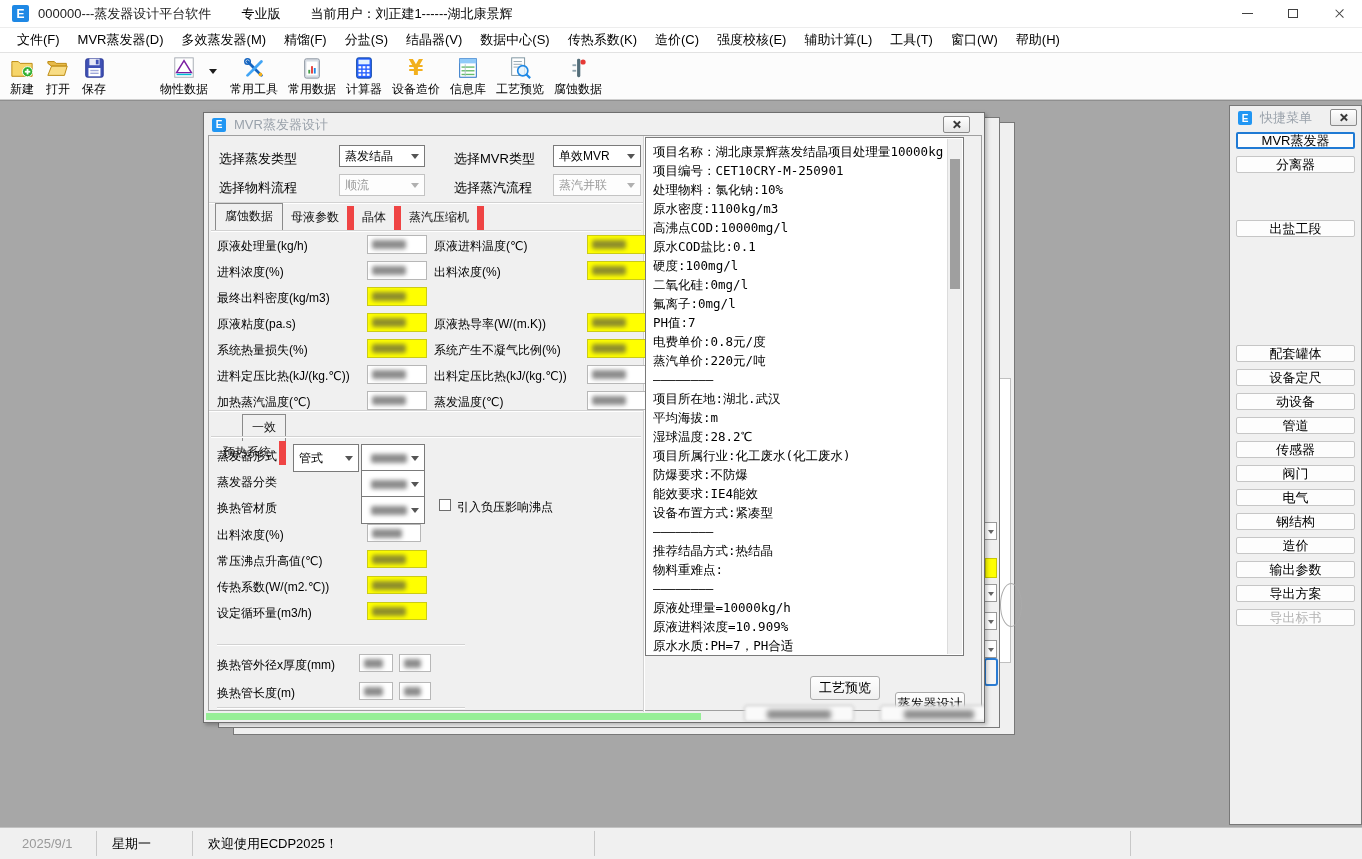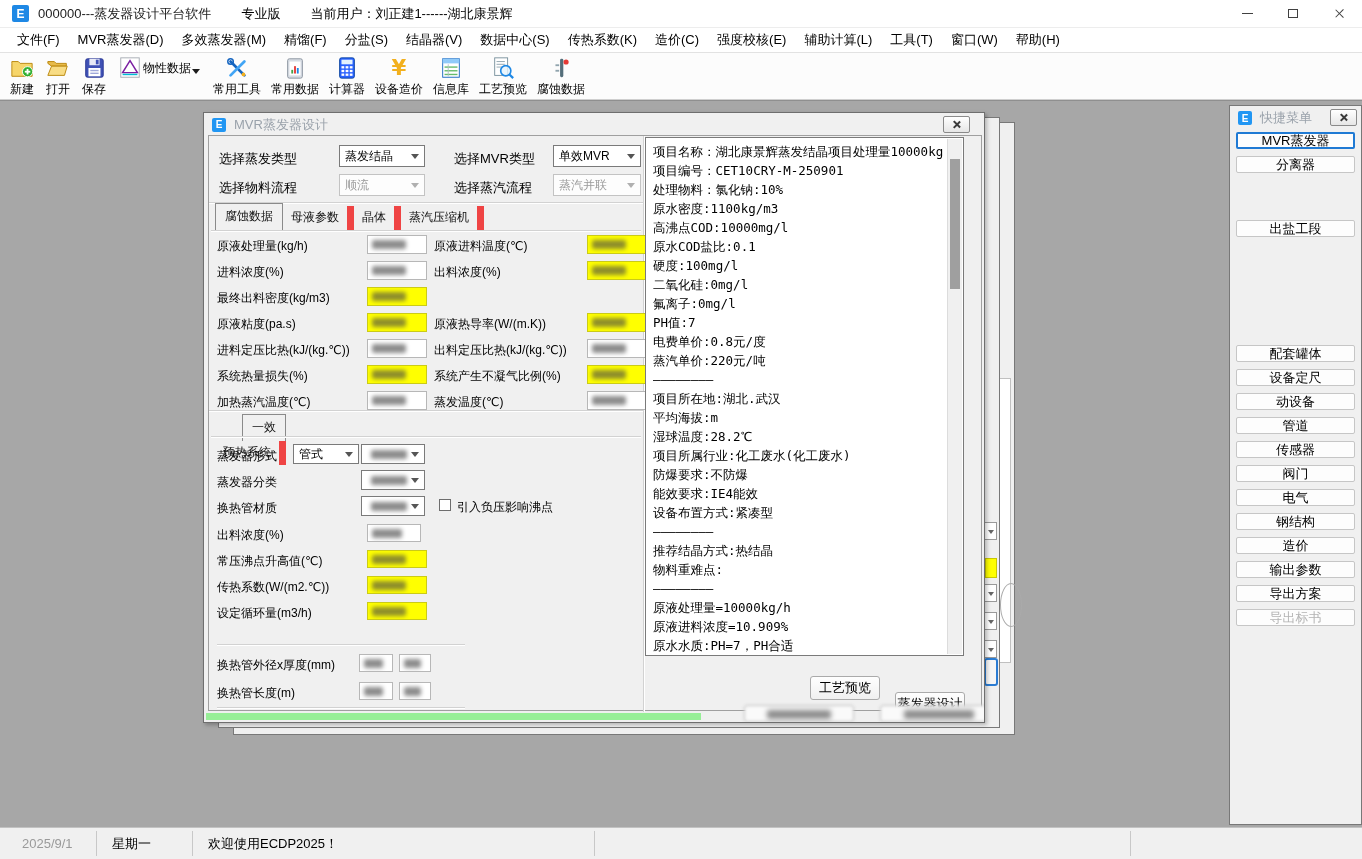--- a/index.html
+++ b/index.html
@@ -64,21 +64,21 @@
   .dlg-card{position:absolute;left:4px;top:22px;width:774px;height:576px;background:#f0f0f0;
             border:1px solid #9f9f9f;}
 
   .sel-label{position:absolute;font-size:13px;white-space:nowrap;}
   .combo{position:absolute;height:22px;background:#fff;border:1px solid #7a7a7a;font-size:12px;
          display:flex;align-items:center;padding-left:5px;}
   .combo .arr{margin-left:auto;margin-right:5px;width:0;height:0;border-left:4px solid transparent;
               border-right:4px solid transparent;border-top:5px solid #555;}
   .combo.disabled{color:#9b9b9b;border-color:#c3c3c3;background:#fdfdfd;}
   .combo.disabled .arr{border-top-color:#b0b0b0;}
-  .combo-sm{height:20px;}
+  .combo-sm{height:28px;}
   .hline{position:absolute;height:1px;background:#d2d2d2;box-shadow:0 1px 0 #ffffff;}
   .vline{position:absolute;width:1px;background:#d2d2d2;box-shadow:1px 0 0 #ffffff;}
 
   .tabstrip{position:absolute;display:flex;align-items:flex-end;height:22px;}
   .tab{font-size:12px;padding:3px 8px 4px;border-right:7px solid #ef4444;white-space:nowrap;color:#111;}
   .tab.active{background:#f0f0f0;border:1px solid #8a8a8a;border-bottom:none;padding:4px 9px 5px;}
 
   .prow-wrap{position:absolute;left:0;top:96px;width:434px;}
   .prow{position:relative;height:26px;}
   .plabel{position:absolute;font-size:12px;white-space:nowrap;top:6px;}
@@ -195,21 +195,21 @@
             <rect x="8" y="3" width="11" height="7" fill="#e8eaf6"></rect>
             <rect x="15" y="4" width="3" height="5" fill="#3f51b5"></rect>
             <rect x="7" y="13" width="13" height="9" fill="#fff"></rect>
             <rect x="9" y="15" width="9" height="1.5" fill="#9fa8da"></rect>
             <rect x="9" y="18" width="9" height="1.5" fill="#9fa8da"></rect>
           </svg>
       </span>
       <span class="tlabel">保存</span>
     </div>
     <div class="tool" style="flex-direction:row;align-items:flex-start;">
-      <span style="display:flex;flex-direction:row;align-items:center;">
+      <span style="display:flex;flex-direction:column;align-items:center;margin-left:43px;">
         <span class="ticon">
           <svg width="26" height="24" viewBox="0 0 26 26">
               <rect x="3" y="2" width="20" height="21" fill="#fff" stroke="#a5aab2"></rect>
               <path d="M13 5 L21 18 H5 Z" fill="none" stroke="#7b1fa2" stroke-width="1.6"></path>
               <line x1="5" y1="20" x2="21" y2="20" stroke="#00bcd4" stroke-width="1.6"></line>
             </svg>
         </span>
         <span class="tlabel">物性数据</span>
       </span>
       <span class="tool-arrow"></span>
@@ -394,36 +394,36 @@
             <span class="plabel pl1">原液粘度(pa.s)</span>
             <span class="pinput pi1 yellow">
               <i class="smudge"></i>
             </span>
             <span class="plabel pl2">原液热导率(W/(m.K))</span>
             <span class="pinput pi2 yellow">
               <i class="smudge"></i>
             </span>
           </div>
           <div class="prow">
+            <span class="plabel pl1">系统热量损失(%)</span>
+            <span class="pinput pi1 yellow">
+              <i class="smudge"></i>
+            </span>
+            <span class="plabel pl2">系统产生不凝气比例(%)</span>
+            <span class="pinput pi2 yellow">
+              <i class="smudge"></i>
+            </span>
+          </div>
+          <div class="prow">
             <span class="plabel pl1">进料定压比热(kJ/(kg.℃))</span>
             <span class="pinput pi1 white">
               <i class="smudge"></i>
             </span>
             <span class="plabel pl2">出料定压比热(kJ/(kg.℃))</span>
             <span class="pinput pi2 white">
-              <i class="smudge"></i>
-            </span>
-          </div>
-          <div class="prow">
-            <span class="plabel pl1">系统热量损失(%)</span>
-            <span class="pinput pi1 yellow">
-              <i class="smudge"></i>
-            </span>
-            <span class="plabel pl2">系统产生不凝气比例(%)</span>
-            <span class="pinput pi2 yellow">
               <i class="smudge"></i>
             </span>
           </div>
           <div class="prow">
             <span class="plabel pl1">加热蒸汽温度(℃)</span>
             <span class="pinput pi1 white">
               <i class="smudge"></i>
             </span>
             <span class="plabel pl2">蒸发温度(℃)</span>
             <span class="pinput pi2 white">

